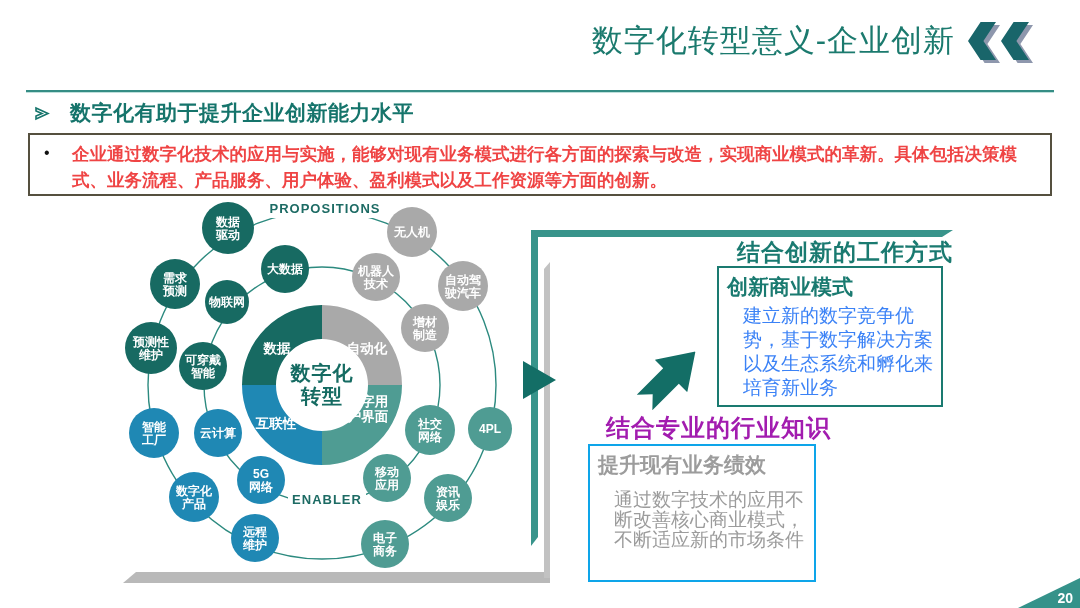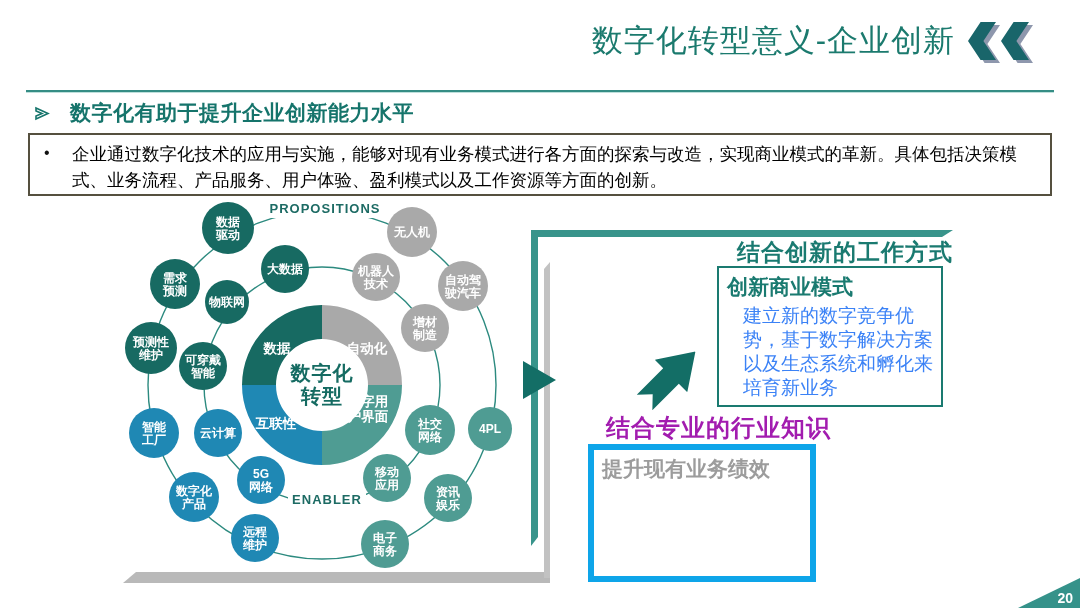--- a/index.html
+++ b/index.html
@@ -18,21 +18,21 @@
   .divider { position:absolute; left:26px; top:90px; width:1028px; height:3px; background:#358d85; border-bottom:1px solid #bfe0dc; }
 
   
   .section-heading { position:absolute; left:34px; top:99px; display:flex; align-items:center; gap:19px; }
   .section-heading .txt { font-size:21px; font-weight:bold; color:#15746b; letter-spacing:0.5px; }
 
   
   .summary-box { position:absolute; left:28px; top:133px; width:1024px; height:63px; border:2px solid #55503f;
       display:flex; padding:6px 10px 4px 14px; background:#fff; }
   .summary-box .bullet { width:28px; font-size:16px; color:#111; padding-top:3px; }
-  .summary-box .txt { flex:1; font-size:17.5px; color:#000000; line-height:26px; white-space:pre-line; }
+  .summary-box .txt { flex:1; font-size:17.5px; color:#ef4444; line-height:26px; white-space:pre-line;font-weight:bold; }
 
   
   #diagram-svg { position:absolute; left:110px; top:195px; width:415px; height:390px; }
   .ringline { fill:none; stroke:#2c8a7f; stroke-width:1.4; }
   .ring-label { font-size:13px; font-weight:bold; fill:#1d6b64; letter-spacing:1px; text-anchor:middle; }
   .center-label { font-size:20px; font-weight:bold; fill:#156b62; text-anchor:middle; letter-spacing:1px; }
 
   
   .floor-bar { position:absolute; left:123px; top:572px; width:427px; height:11px; background:#b9b9b9;
       clip-path:polygon(13px 0, 100% 0, 100% 100%, 0 100%); }
@@ -53,21 +53,21 @@
   
   .innov-heading { position:absolute; left:700px; top:237px; width:253px; text-align:right;
       font-size:23px; font-weight:bold; color:#1a7a70; letter-spacing:1px;font-family:Liberation Mono, monospace; }
   .innov-box { position:absolute; left:717px; top:266px; width:226px; height:141px;
       border:2px solid #1a7a70; background:#fff; padding:5px 8px 0 8px; }
   .innov-box .box-title { font-size:21px; font-weight:bold; color:#1a7a70; }
   .innov-box .box-body { margin-left:16px; margin-top:3px; font-size:19px; color:#3b82f6; line-height:24px; white-space:pre-line; }
 
   .industry-heading { position:absolute; left:606px; top:412px; font-size:24px; font-weight:bold; color:#a21caf; letter-spacing:1px; }
   .industry-box { position:absolute; left:588px; top:444px; width:228px; height:138px;
-      border:6px solid #0ea5e9; background:#fff; padding:5px 8px 0 8px; }
+      border:2px solid #0ea5e9; background:#fff; padding:5px 8px 0 8px; }
   .industry-box .box-title { font-size:21px; font-weight:bold; color:#9c9c9c; }
   .industry-box .box-body { margin-left:16px; margin-top:11px; font-size:19px; color:#9c9c9c; line-height:20px; white-space:pre-line; }
 
   
   .page-tri { position:absolute; right:0; bottom:0; width:0; height:0;
       border-bottom:30px solid #35928a; border-left:62px solid transparent; }
   .page-num { position:absolute; right:7px; bottom:2px; font-size:14px; font-weight:bold; color:#ffffff;text-align:center; }
 </style>
 </head>
 <body>
@@ -176,18 +176,21 @@
     <div class="box-title">创新商业模式</div>
     <div class="box-body">建立新的数字竞争优
 势，基于数字解决方案
 以及生态系统和孵化来
 培育新业务</div>
   </div>
 
   <div class="industry-heading">结合专业的行业知识</div>
   <div class="industry-box">
     <div class="box-title">提升现有业务绩效</div>
+    <div class="box-body">通过数字技术的应用不
+断改善核心商业模式，
+不断适应新的市场条件</div>
   </div>
 
   <div class="page-tri"></div>
   <div class="page-num">20</div>
 
 </div>
 
 </body></html>

